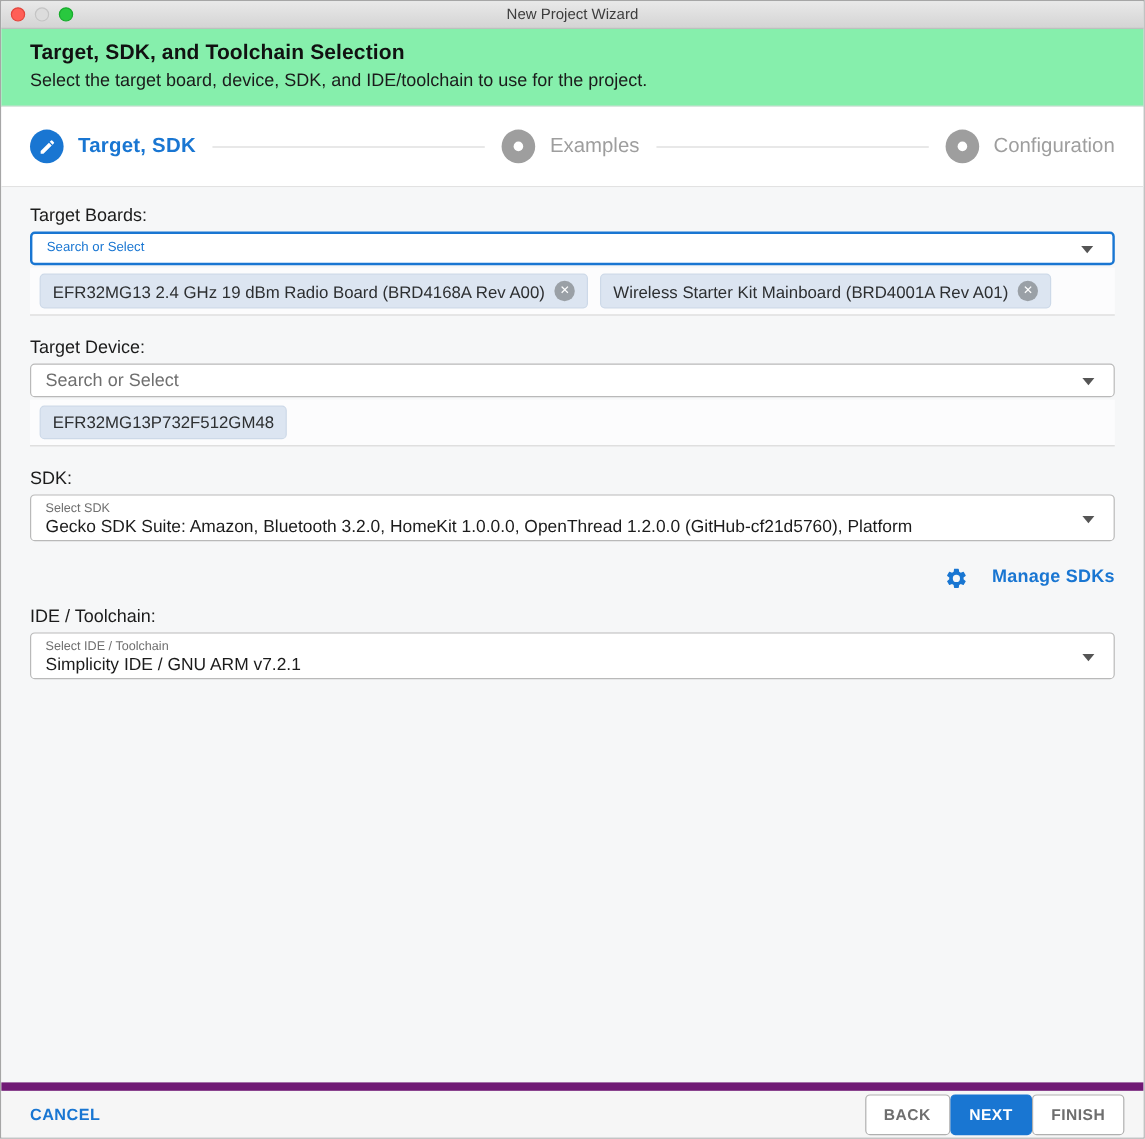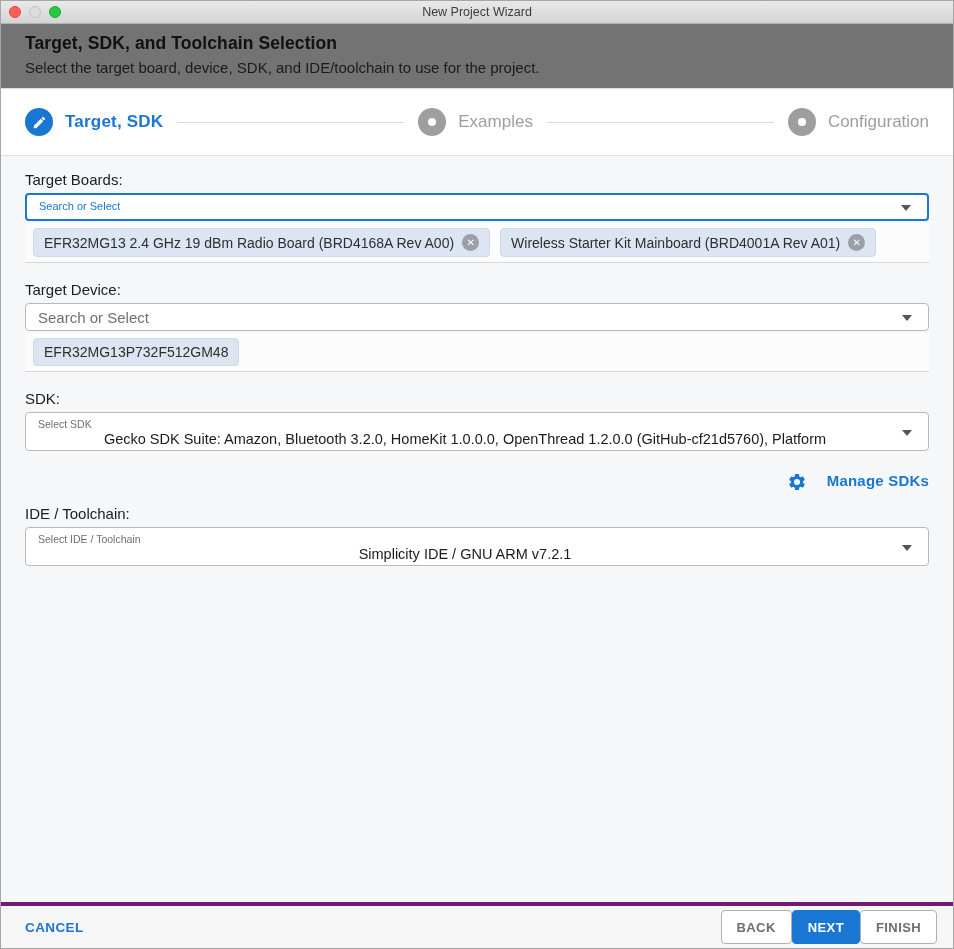--- a/index.html
+++ b/index.html
@@ -24,21 +24,21 @@
   }
   .titlebar-title { font-size: 12.5px; color: #3d3d3d; }
   .traffic-lights { position: absolute; left: 8px; top: 0; height: 100%; display: flex; align-items: center; gap: 8px; }
   .tl { width: 12px; height: 12px; border-radius: 50%; display: inline-block; }
   .tl.red   { background: #ff5f57; border: 0.5px solid #e2463d; }
   .tl.gray  { background: #dcdcdc; border: 0.5px solid #c4c4c4; }
   .tl.green { background: #29c83f; border: 0.5px solid #17ac2c; }
 
   
   .header {
-    background: #737373;
+    background: #86efac;
     border-bottom: 1px solid #dcdcdc;
     padding: 9px 29px 12px 24px;
   }
   .header h1 { font-size: 17.5px; font-weight: bold; color: #111; letter-spacing: 0.1px; }
   .header p  { font-size: 15px; color: #1b1b1b; margin-top: 5px; }
 
   
   .stepper {
     background: #ffffff;
     border-bottom: 1px solid #e2e2e2;
@@ -85,21 +85,21 @@
     background: #ffffff;
     border: 1px solid #b9b9b9;
     border-radius: 4px;
     height: 39px;
     padding: 5px 36px 0 12px;
     cursor: pointer;
   }
   .select-box .small-label { font-size: 10.5px; color: #6f6f6f; display: block; }
   .select-box .value {
     font-size: 14.5px; color: #1b1b1b; display: block; margin-top: 1px;
-    white-space: nowrap; overflow: hidden; text-align: center;
+    white-space: nowrap; overflow: hidden;
   }
   .arrow {
     position: absolute; right: 16px; top: 50%; margin-top: -2px;
     width: 0; height: 0;
     border-left: 5px solid transparent; border-right: 5px solid transparent;
     border-top: 6px solid #555;
   }
 
   .chips-row {
     margin-top: 2px;
@@ -130,21 +130,21 @@
   .manage-row {
     display: flex; justify-content: flex-end; align-items: flex-start;
     gap: 20px; margin: 21px 0 13px 0; cursor: pointer;
   }
   .manage-label { font-size: 15px; font-weight: bold; color: #1976d2; letter-spacing: 0.2px; }
 
   
   .footer {
     flex: 0 0 46px; height: 46px;
     background: #f6f6f6;
-    border-top: 4px solid #701a75;
+    border-top: 7px solid #701a75;
     display: flex; align-items: center;
     padding: 0 16px 0 24px;
   }
   .btn {
     height: 34px; border-radius: 4px; font-size: 13px; font-weight: bold;
     letter-spacing: 0.4px; padding: 0 15px; cursor: pointer;
     font-family: "Liberation Sans", sans-serif;
   }
   .btn-text { background: none; border: none; color: #1976d2; padding: 0; font-size: 13.5px; }
   .btn-outline { background: #fff; border: 1px solid #b0b0b0; color: #6e6e6e; }

